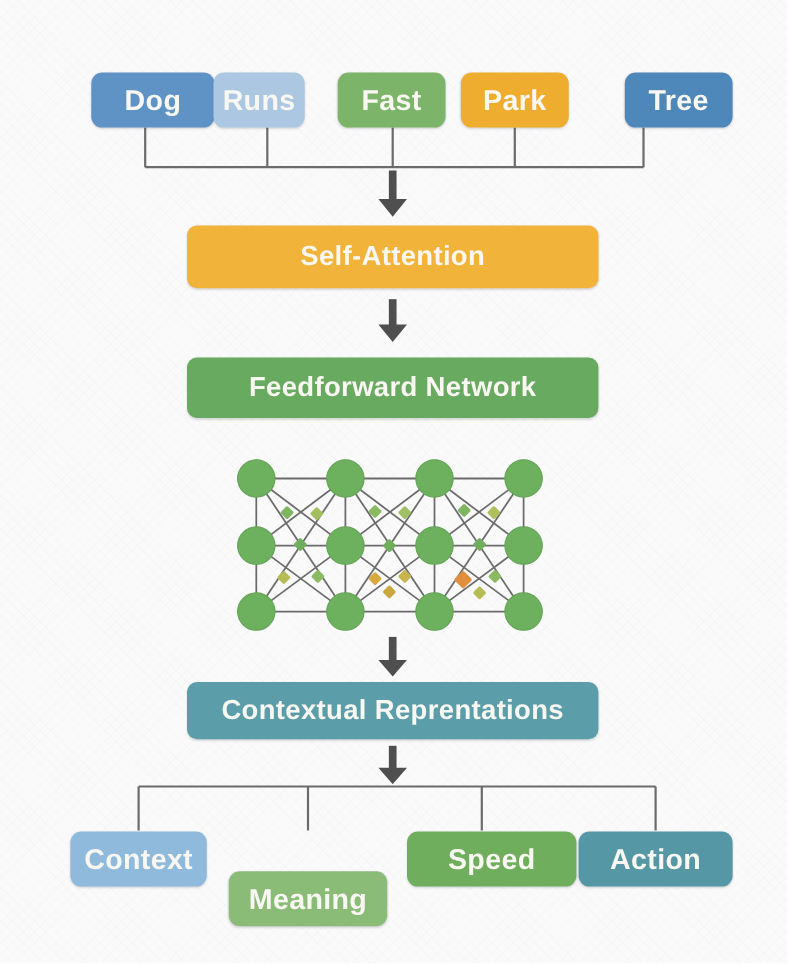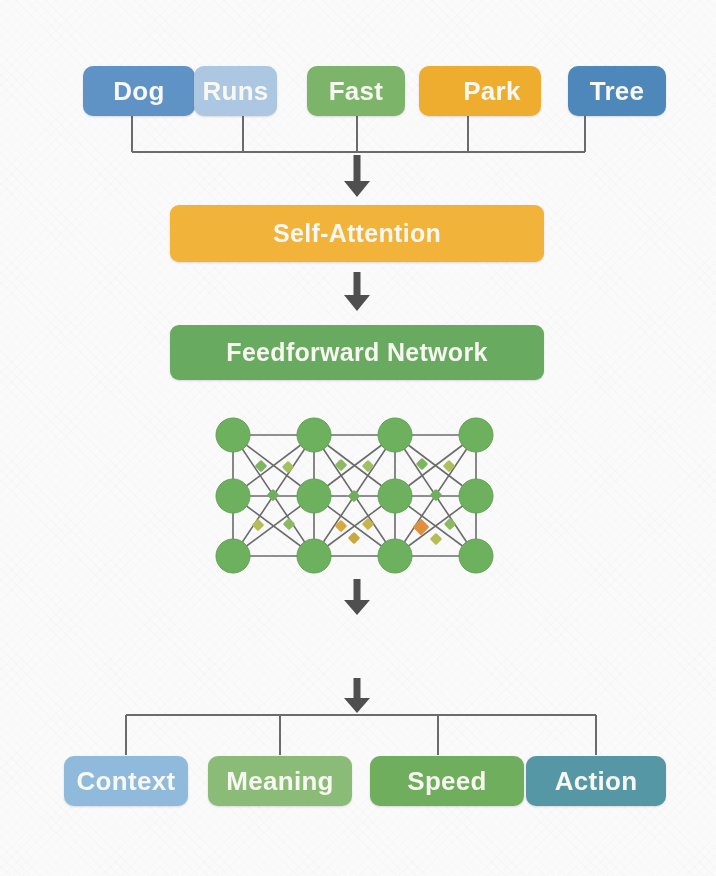--- a/index.html
+++ b/index.html
@@ -150,27 +150,28 @@
       <rect x="431.5" y="490.5" width="9" height="9" fill="#6fae5c" rx="1.5" transform="rotate(45 436 495)"></rect>
       <rect x="415" y="521" width="12" height="12" fill="#e08f3c" rx="1.5" transform="rotate(45 421 527)"></rect>
       <rect x="445.5" y="519.5" width="9" height="9" fill="#8cba62" rx="1.5" transform="rotate(45 450 524)"></rect>
       <rect x="431.5" y="534.5" width="9" height="9" fill="#b6bd55" rx="1.5" transform="rotate(45 436 539)"></rect>
     </svg>
 
   <div>
     <div class="box token" style="background: rgb(96, 147, 197);">Dog</div>
     <div class="box token" style="background: rgb(171, 199, 226);">Runs</div>
     <div class="box token" style="background: rgb(124, 180, 105);">Fast</div>
-    <div class="box token" style="background: rgb(238, 173, 46); padding-left: 24px;">Park</div>
+    <div class="box token" style="background: rgb(238, 173, 46);">Park</div>
     <div class="box token" style="background: rgb(78, 136, 186);">Tree</div>
   </div>
 
   <div class="box bar feedforward" style="background: rgb(104, 170, 96);">Feedforward Network</div>
   <div class="box bar self-attention" style="background: rgb(241, 179, 58);">Self-Attention</div>
+  <div class="box bar contextual" style="background: rgb(92, 157, 170);">Contextual Reprentations</div>
 
   <div>
     <div class="box output" style="background: rgb(143, 186, 219);">Context</div>
-    <div class="box output" style="background: rgb(138, 188, 120);">Meaning</div>
+    <div class="box output" style="background: rgb(138, 188, 120); margin-top: 36px;">Meaning</div>
     <div class="box output" style="background: rgb(111, 174, 93);">Speed</div>
     <div class="box output" style="background: rgb(86, 151, 166);">Action</div>
   </div>
 
 </div>
 
 </body></html>

